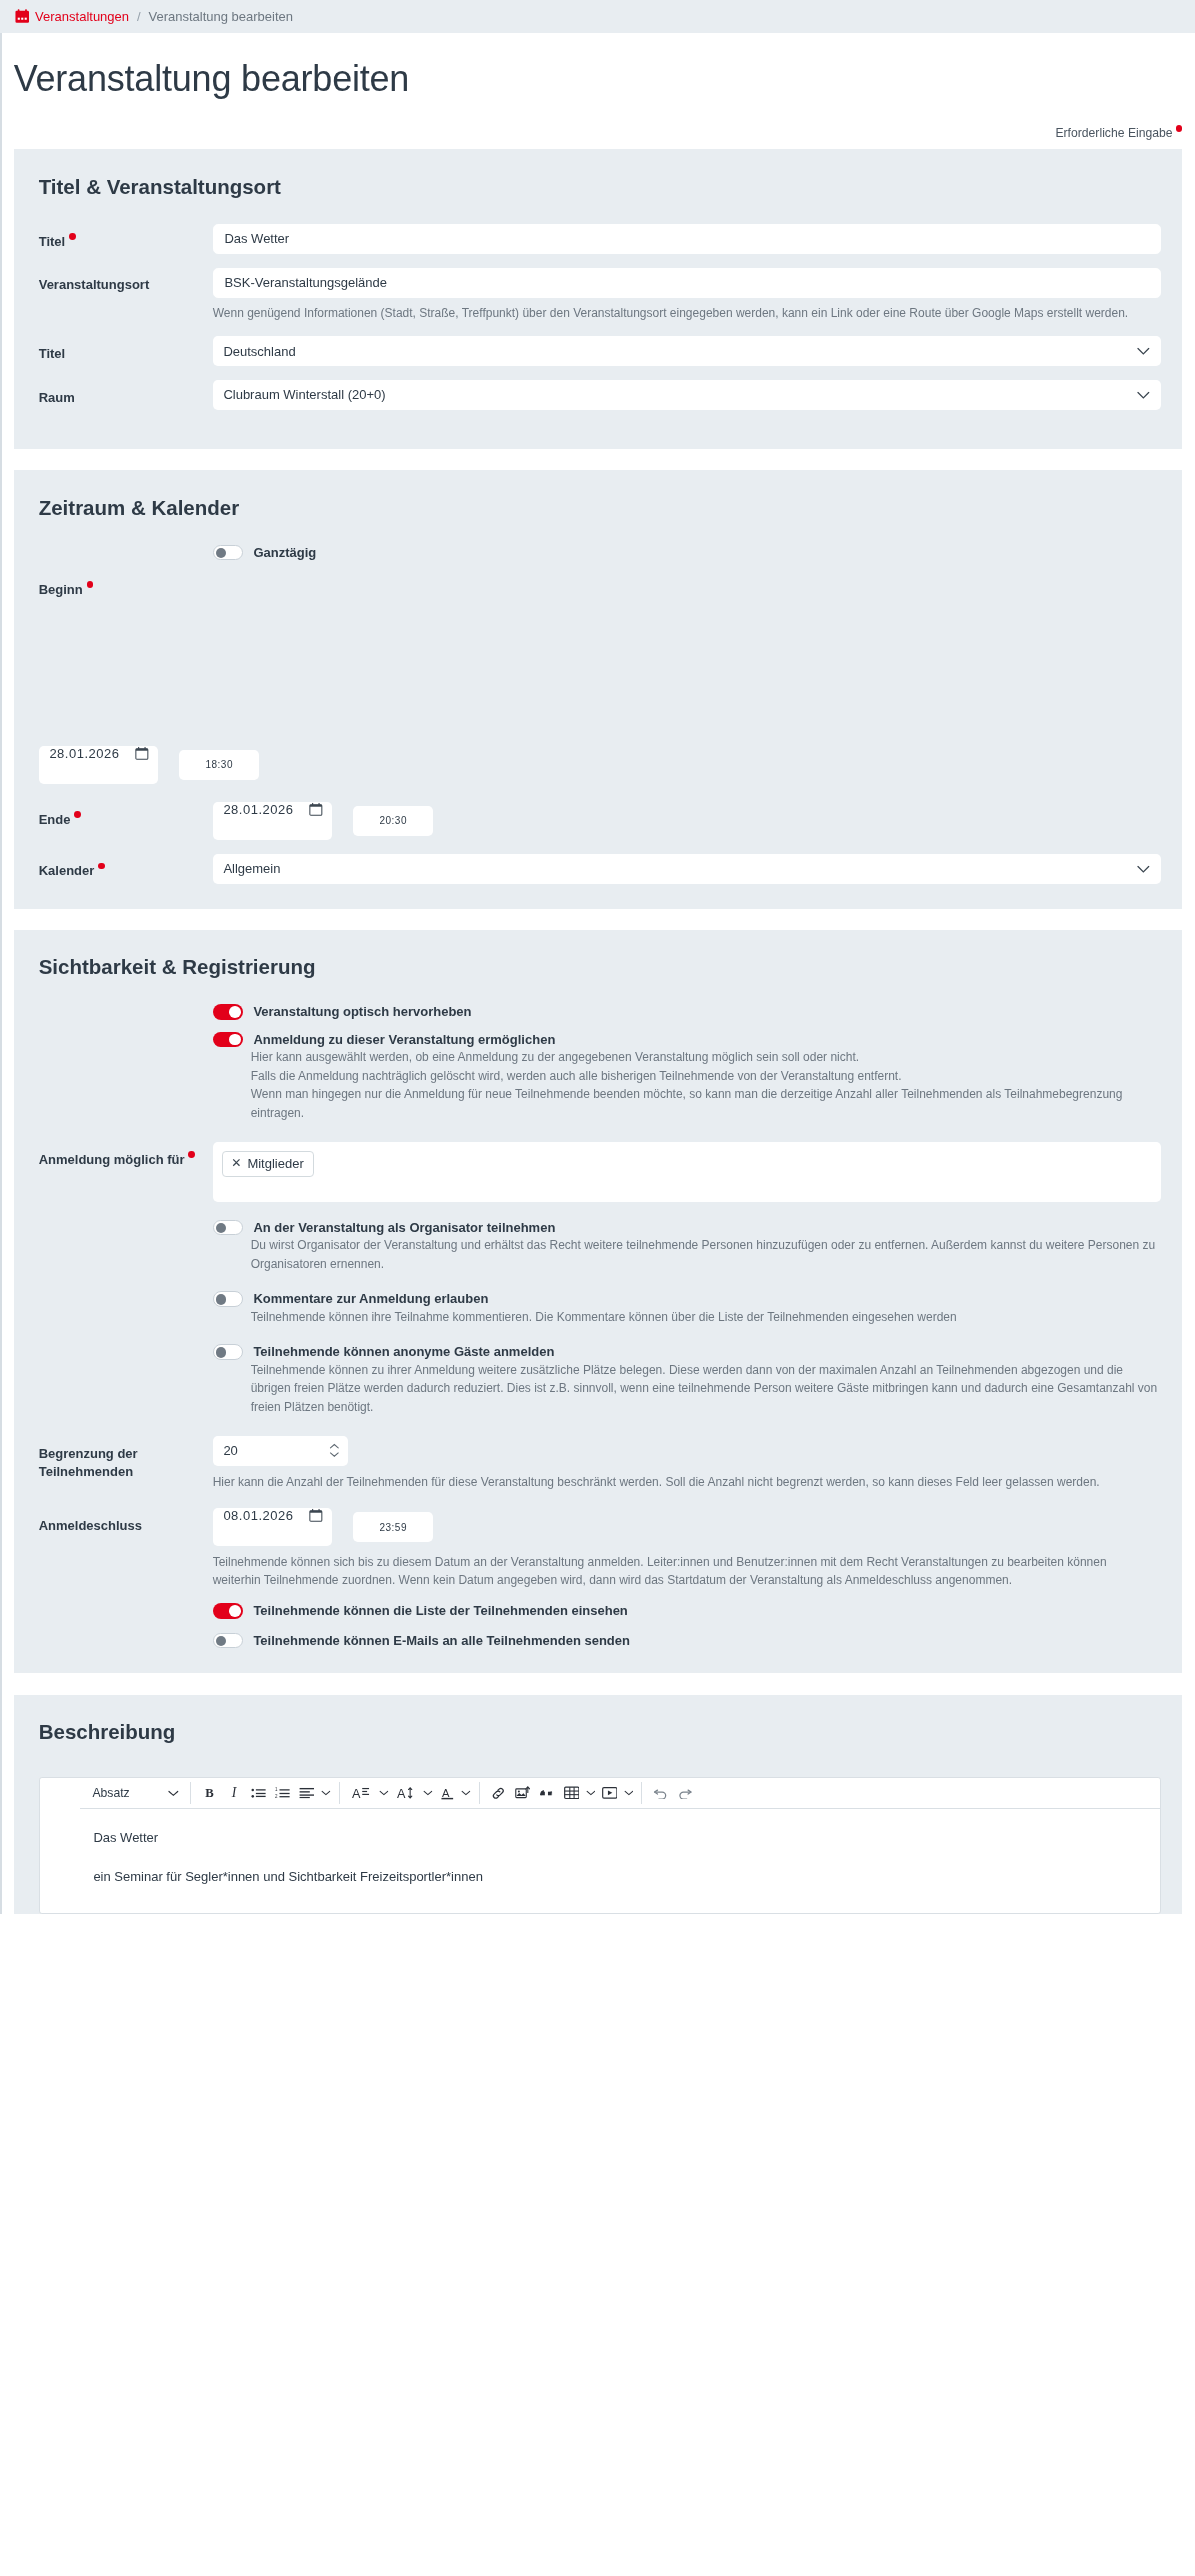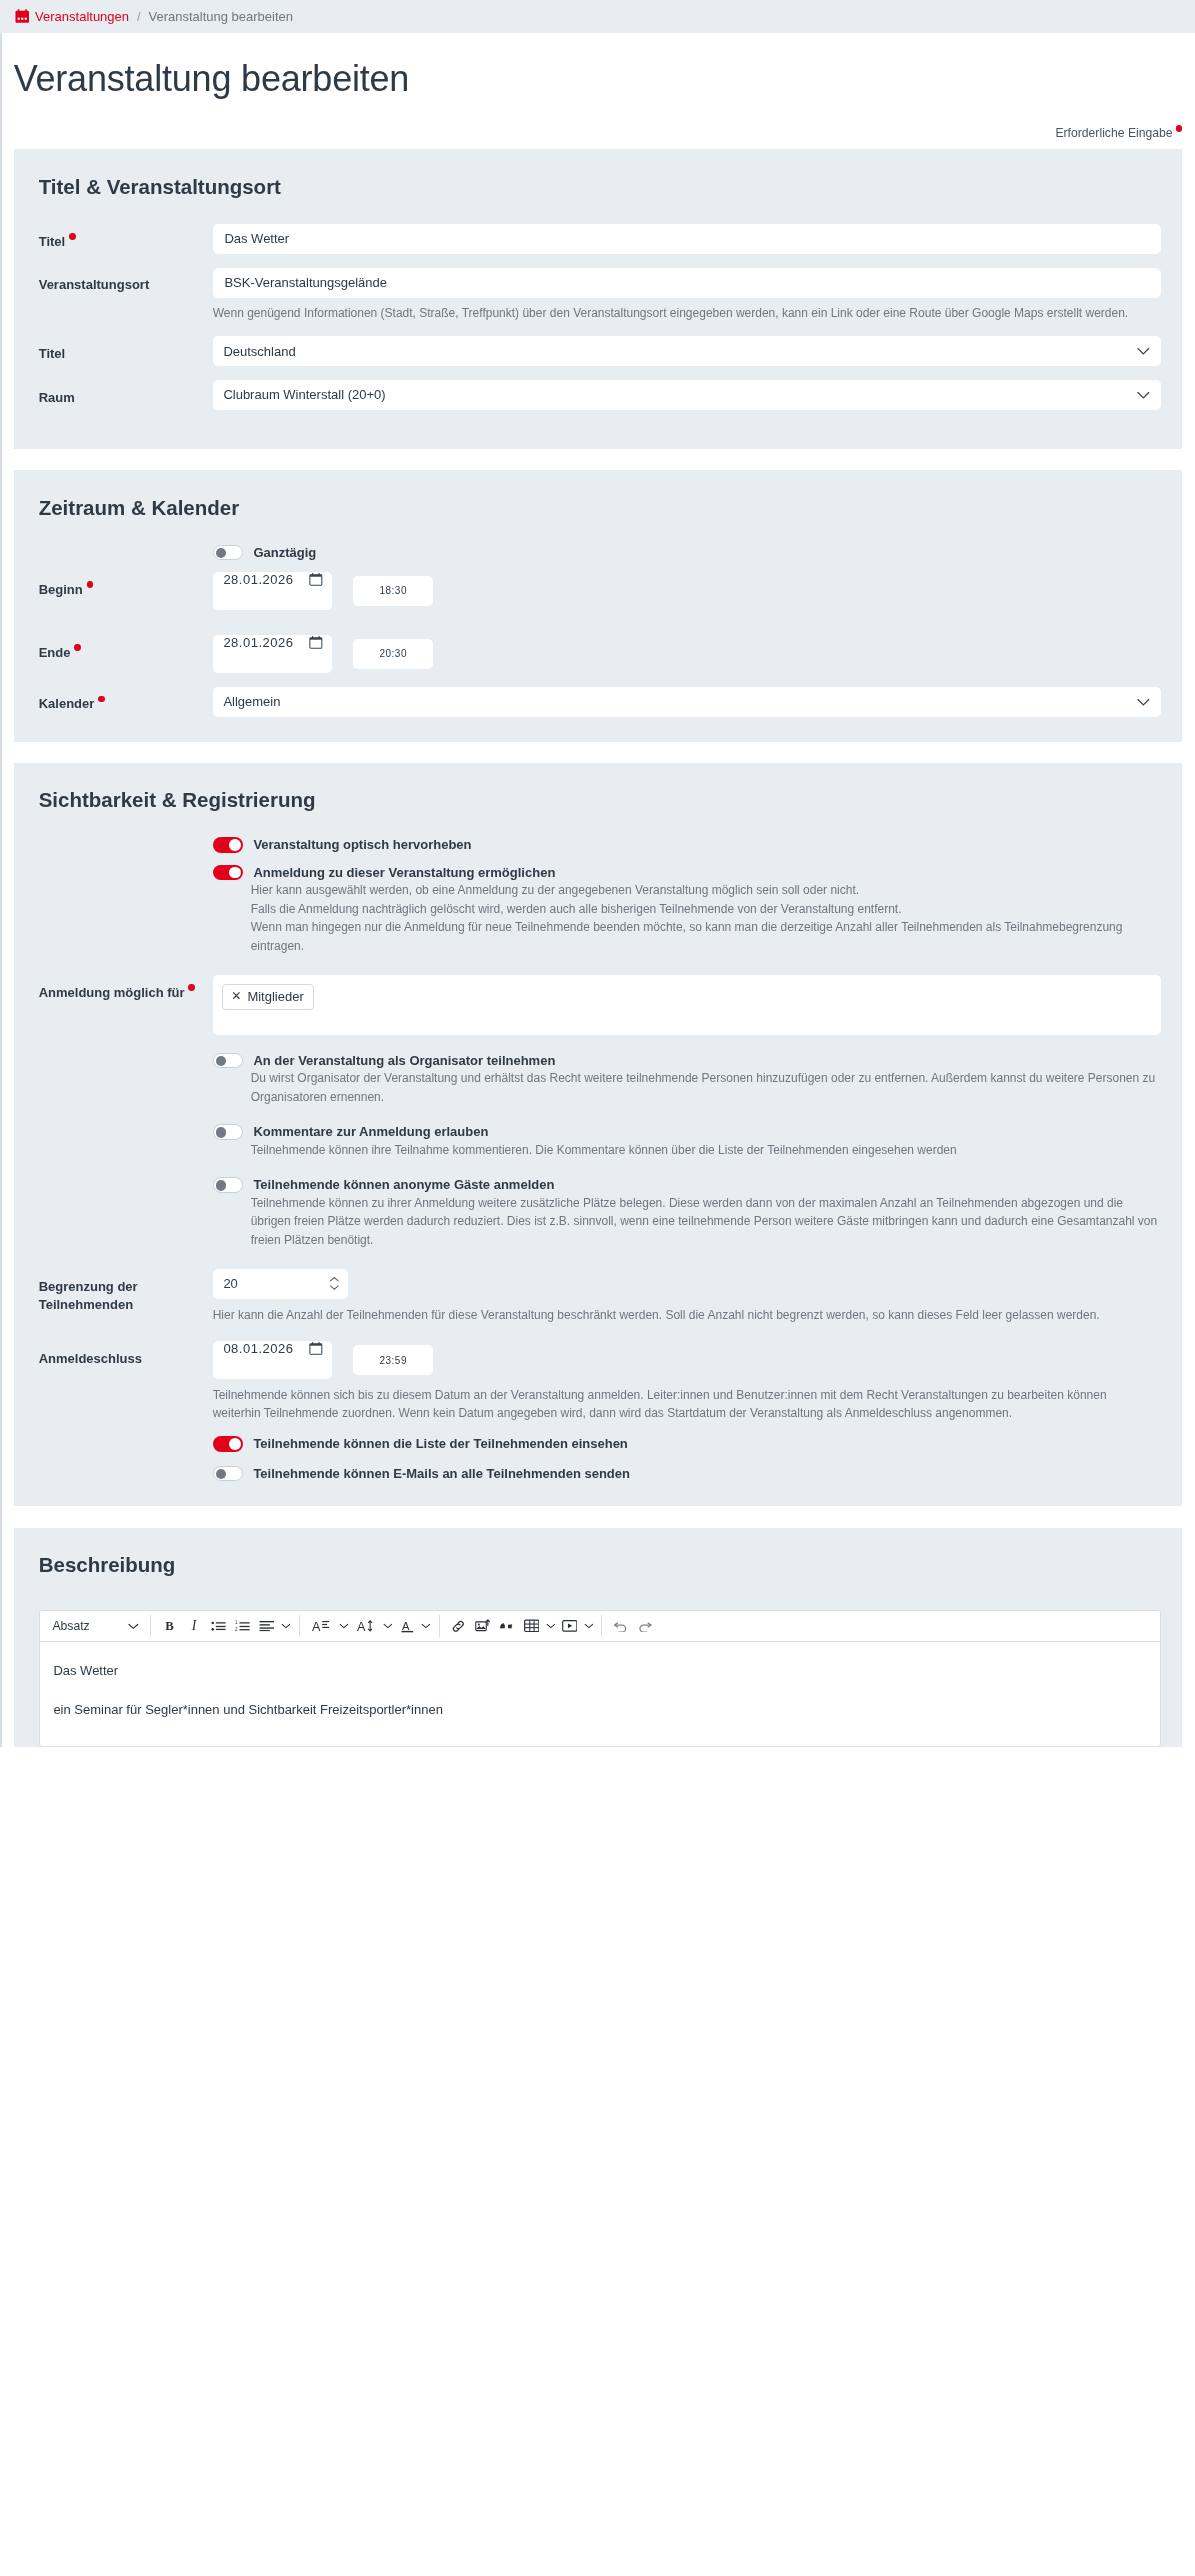--- a/index.html
+++ b/index.html
@@ -269,20 +269,21 @@
     cursor: pointer;
   }
   .tag .x { font-size: 12.2px; color: #3b4650; }
 
   
   .editor-wrap {
     margin: 0 21.5px 0 25px;
     background: #ffffff;
     border: 1px solid #d9dfe4;
     border-radius: 2.9px;
+    padding-left: 40px;
   }
   .editor-toolbar {
     display: flex;
     align-items: center;
     height: 31px;
     border-bottom: 1px solid #d9dfe4;
     padding: 0 3.9px;
     gap: 0;
     overflow: hidden;
   }
@@ -404,21 +405,21 @@
 
     <div class="toggle-row">
       <div class="tog-wrap">
         <div class="switch off">
             <span class="knob"></span>
           </div>
         <span class="tog-label">Ganztägig</span>
       </div>
     </div>
 
-    <div class="row" style="margin-bottom:25px;">
+    <div class="row" style="margin-bottom:18px;flex-direction:column;">
       <div class="label"><span>Beginn</span><span class="lbl-dot"></span></div>
       <div class="field datetime-row">
         <div class="date-input">
           <span>28.01.2026</span>
           <span>
             <svg width="13.7" height="14.6" viewBox="0 0 16 16">
               <rect x="1" y="2.6" width="14" height="12.4" rx="1.2" fill="none" stroke="#3b4650" stroke-width="1.2"></rect>
               <rect x="1" y="2.6" width="14" height="2.4" fill="#3b4650"></rect>
               <rect x="3.6" y="0.6" width="1.3" height="3" fill="#3b4650"></rect>
               <rect x="11.1" y="0.6" width="1.3" height="3" fill="#3b4650"></rect>

